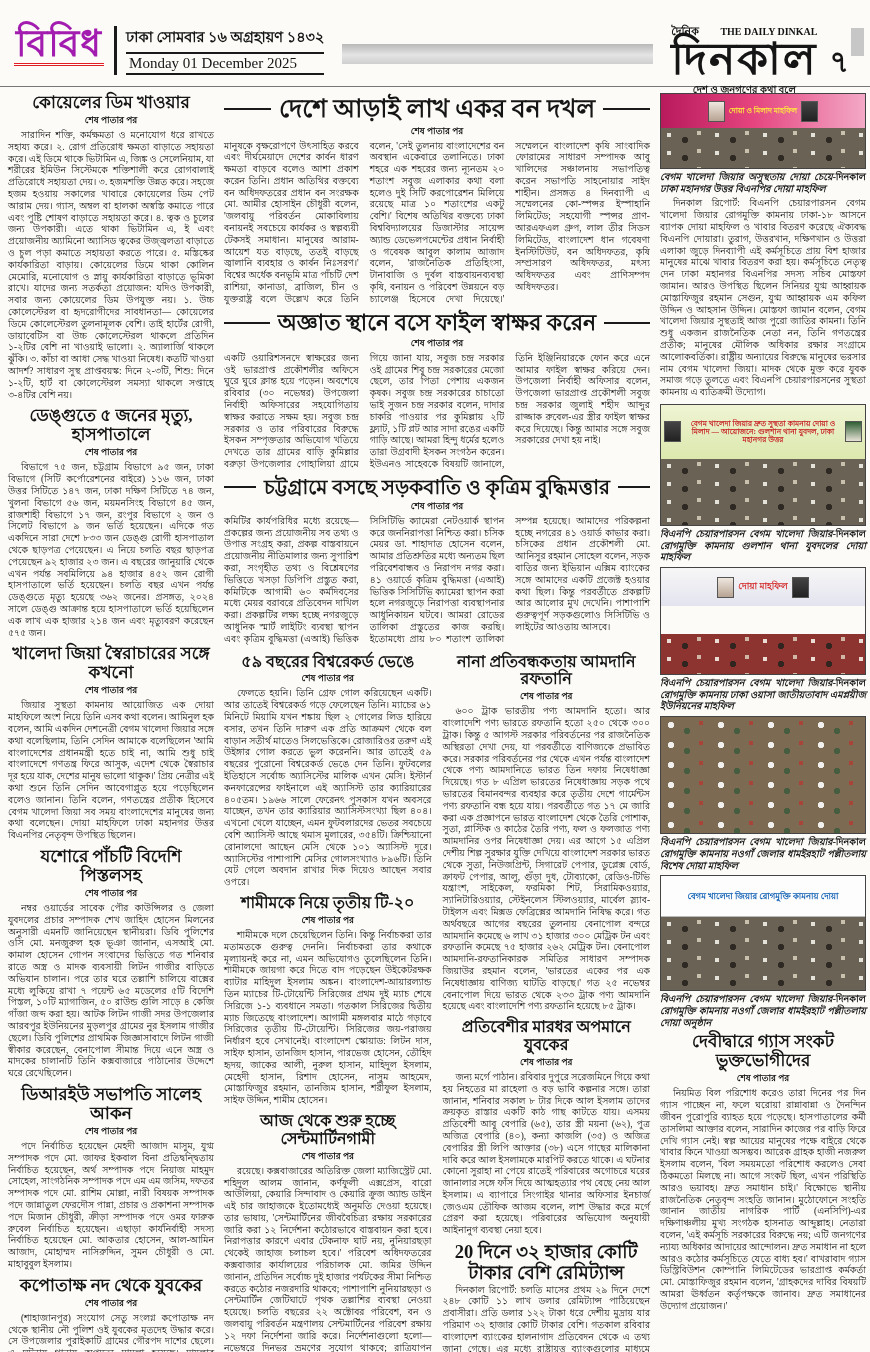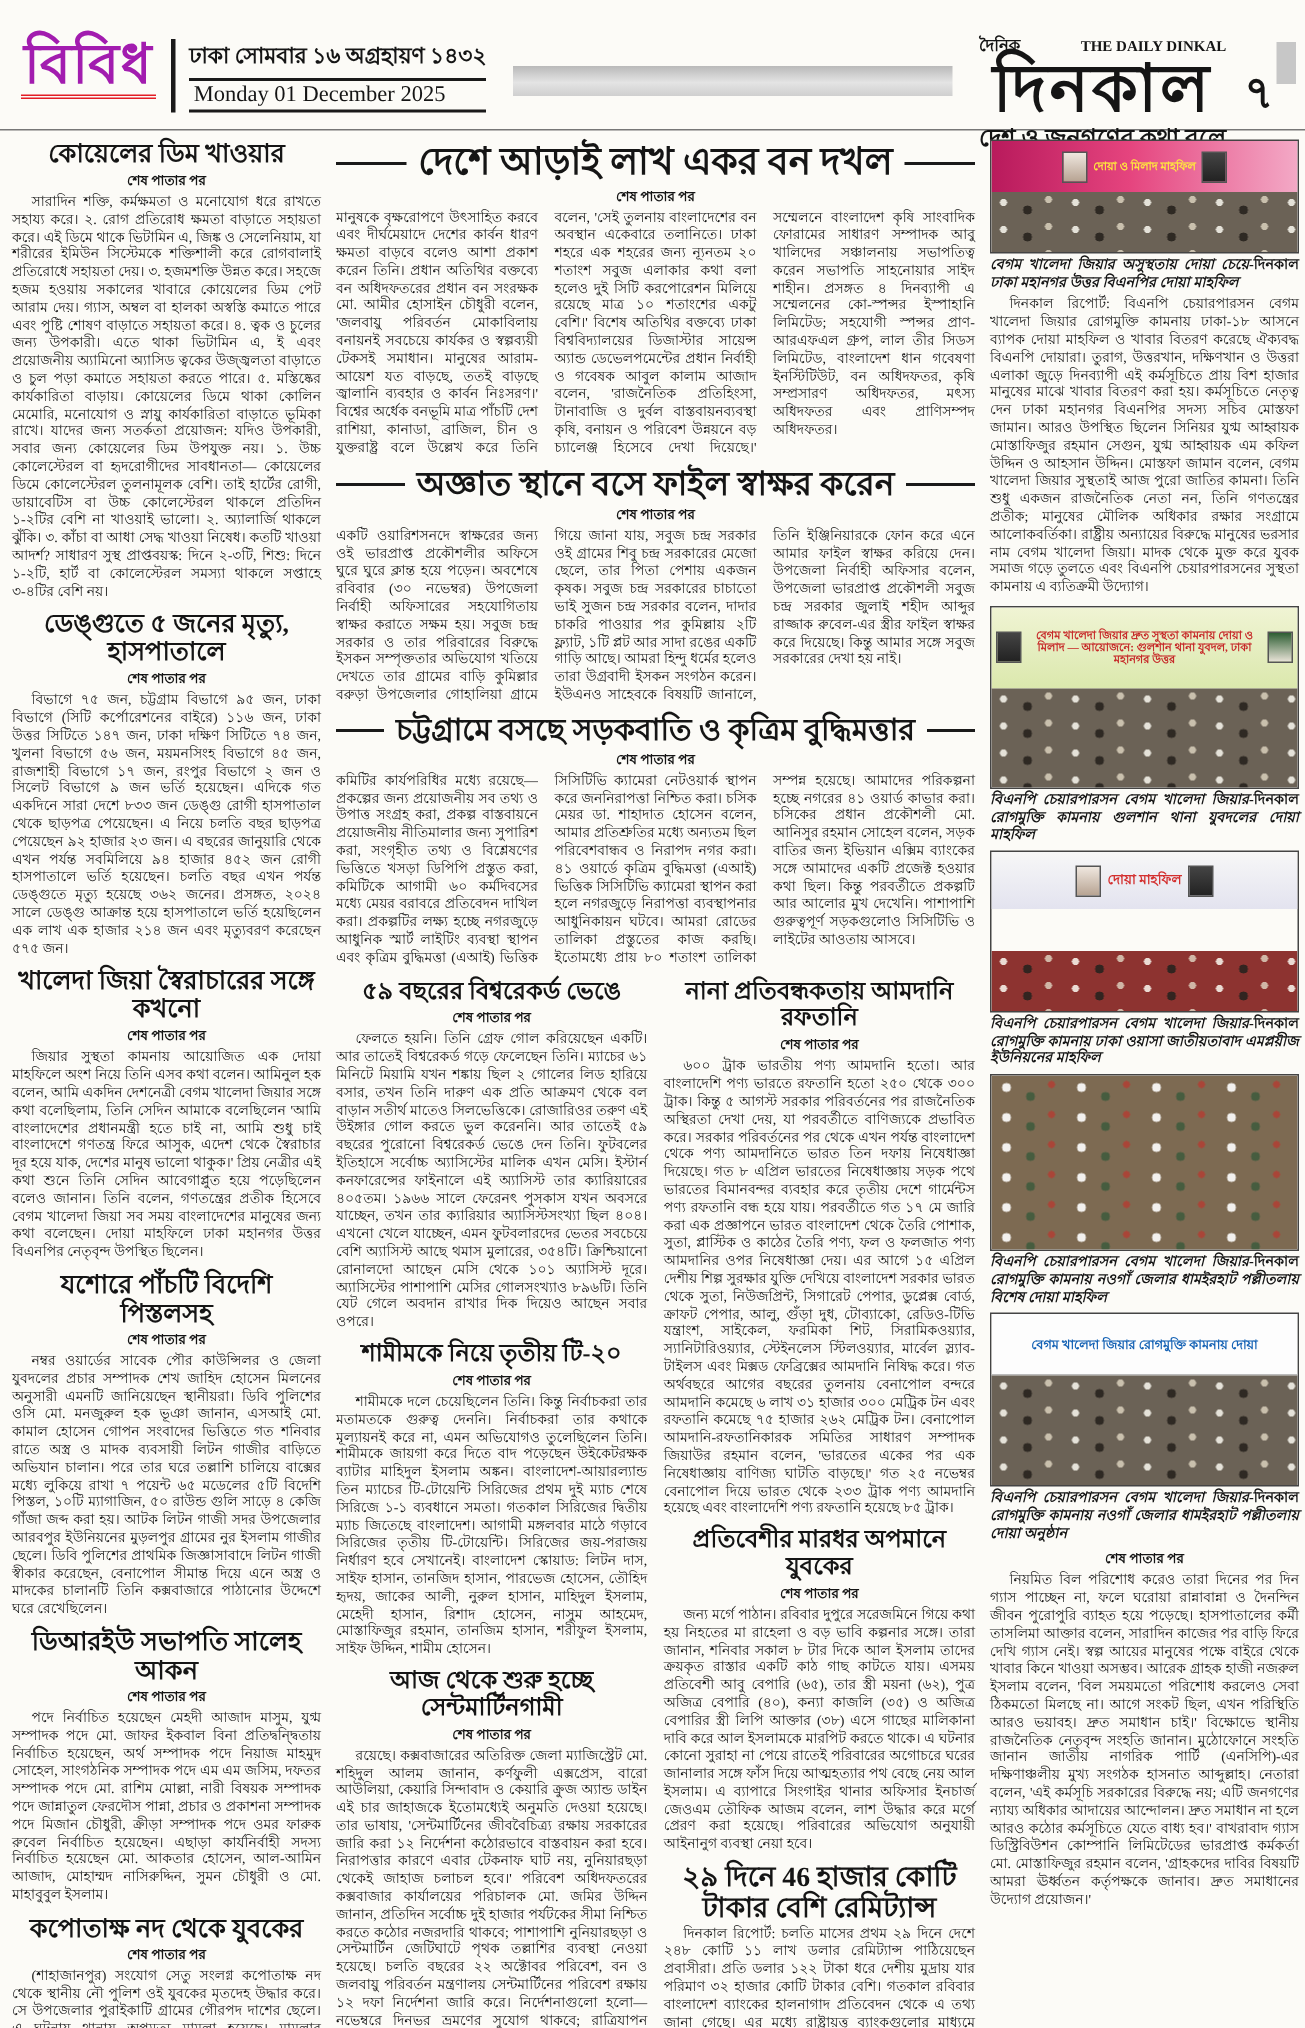--- a/index.html
+++ b/index.html
@@ -10,21 +10,21 @@
   .section-logo{color:#a21caf;font-size:37px;font-weight:bold;line-height:.95;letter-spacing:1px;
                 border-bottom:3px double #e31d25;padding:0 2px 2px;}
   .dates{border-left:3px solid #1a1a1a;margin-left:10px;padding-left:9px;}
   .date-bn{font-weight:bold;font-size:14.5px;white-space:nowrap;}
   .date-en{font-size:15px;border-top:2px solid #1a1a1a;border-bottom:2px solid #1a1a1a;padding:1px 3px;margin-top:2px;white-space:nowrap;}
   .adbar{flex:1;height:20px;margin:18px 18px 0;background:linear-gradient(180deg,#b9b9b9,#e4e4e4 55%,#cfcfcf);}
   .masthead{text-align:center;line-height:1;}
   .mast-top{display:flex;justify-content:space-between;font-size:10px;font-weight:bold;align-items:flex-end;}
   .mast-top .bn{font-size:11px;}
   .mast-name{font-size:44px;font-weight:bold;letter-spacing:2px;margin-top:1px;}
-  .mast-tag{font-size:16px;font-weight:bold;margin-top:3px;}
+  .mast-tag{font-size:10px;font-weight:bold;margin-top:3px;}
   .pageno{font-size:30px;font-weight:bold;margin:12px 2px 0 12px;}
   .corner-box{width:13px;height:28px;background:#c7c7c7;margin-top:2px;}
   
   .content{display:flex;gap:10px;padding:4px 8px 0;}
   .col-left{width:206px;flex:none;}
   .col-mid{width:426px;flex:none;}
   .col-right{width:206px;flex:none;}
   
   .art{margin-bottom:5px;}
   .hd{font-weight:bold;text-align:center;font-size:17px;line-height:1.12;margin:2px 0 0;}
@@ -167,21 +167,21 @@
             <div class="hd hd-sub">নানা প্রতিবন্ধকতায় আমদানি রফতানি</div>
             <div class="cn">শেষ পাতার পর</div>
             <div class="bd">৬০০ ট্রাক ভারতীয় পণ্য আমদানি হতো। আর বাংলাদেশি পণ্য ভারতে রফতানি হতো ২৫০ থেকে ৩০০ ট্রাক। কিন্তু ৫ আগস্ট সরকার পরিবর্তনের পর রাজনৈতিক অস্থিরতা দেখা দেয়, যা পরবর্তীতে বাণিজ্যকে প্রভাবিত করে। সরকার পরিবর্তনের পর থেকে এখন পর্যন্ত বাংলাদেশ থেকে পণ্য আমদানিতে ভারত তিন দফায় নিষেধাজ্ঞা দিয়েছে। গত ৮ এপ্রিল ভারতের নিষেধাজ্ঞায় সড়ক পথে ভারতের বিমানবন্দর ব্যবহার করে তৃতীয় দেশে গার্মেন্টস পণ্য রফতানি বন্ধ হয়ে যায়। পরবর্তীতে গত ১৭ মে জারি করা এক প্রজ্ঞাপনে ভারত বাংলাদেশ থেকে তৈরি পোশাক, সুতা, প্লাস্টিক ও কাঠের তৈরি পণ্য, ফল ও ফলজাত পণ্য আমদানির ওপর নিষেধাজ্ঞা দেয়। এর আগে ১৫ এপ্রিল দেশীয় শিল্প সুরক্ষার যুক্তি দেখিয়ে বাংলাদেশ সরকার ভারত থেকে সুতা, নিউজপ্রিন্ট, সিগারেট পেপার, ডুপ্লেক্স বোর্ড, ক্রাফট পেপার, আলু, গুঁড়া দুধ, টোব্যাকো, রেডিও-টিভি যন্ত্রাংশ, সাইকেল, ফরমিকা শিট, সিরামিকওয়্যার, স্যানিটারিওয়্যার, স্টেইনলেস স্টিলওয়্যার, মার্বেল স্ল্যাব-টাইলস এবং মিক্সড ফেব্রিক্সের আমদানি নিষিদ্ধ করে। গত অর্থবছরে আগের বছরের তুলনায় বেনাপোল বন্দরে আমদানি কমেছে ৬ লাখ ৩১ হাজার ৩০০ মেট্রিক টন এবং রফতানি কমেছে ৭৫ হাজার ২৬২ মেট্রিক টন। বেনাপোল আমদানি-রফতানিকারক সমিতির সাধারণ সম্পাদক জিয়াউর রহমান বলেন, 'ভারতের একের পর এক নিষেধাজ্ঞায় বাণিজ্য ঘাটতি বাড়ছে।' গত ২৫ নভেম্বর বেনাপোল দিয়ে ভারত থেকে ২৩৩ ট্রাক পণ্য আমদানি হয়েছে এবং বাংলাদেশি পণ্য রফতানি হয়েছে ৮৫ ট্রাক।</div>
           </div>
           <div class="art">
             <div class="hd hd-sub">প্রতিবেশীর মারধর অপমানে যুবকের</div>
             <div class="cn">শেষ পাতার পর</div>
             <div class="bd">জন্য মর্গে পাঠান। রবিবার দুপুরে সরেজমিনে গিয়ে কথা হয় নিহতের মা রাহেলা ও বড় ভাবি কল্পনার সঙ্গে। তারা জানান, শনিবার সকাল ৮ টার দিকে আল ইসলাম তাদের ক্রয়কৃত রাস্তার একটি কাঠ গাছ কাটতে যায়। এসময় প্রতিবেশী আবু বেপারি (৬৫), তার স্ত্রী ময়না (৬২), পুত্র অজিত্র বেপারি (৪০), কন্যা কাজলি (৩৫) ও অজিত্র বেপারির স্ত্রী লিপি আক্তার (৩৮) এসে গাছের মালিকানা দাবি করে আল ইসলামকে মারপিট করতে থাকে। এ ঘটনার কোনো সুরাহা না পেয়ে রাতেই পরিবারের অগোচরে ঘরের জানালার সঙ্গে ফাঁস দিয়ে আত্মহত্যার পথ বেছে নেয় আল ইসলাম। এ ব্যাপারে সিংগাইর থানার অফিসার ইনচার্জ জেওএম তৌফিক আজম বলেন, লাশ উদ্ধার করে মর্গে প্রেরণ করা হয়েছে। পরিবারের অভিযোগ অনুযায়ী আইনানুগ ব্যবস্থা নেয়া হবে।</div>
           </div>
           <div class="art">
-            <div class="hd hd-rem">২৯ দিনে 46 হাজার কোটি টাকার বেশি রেমিট্যান্স</div>
+            <div class="hd hd-rem">20 দিনে ৩২ হাজার কোটি টাকার বেশি রেমিট্যান্স</div>
             <div class="bd">দিনকাল রিপোর্ট: চলতি মাসের প্রথম ২৯ দিনে দেশে ২৪৮ কোটি ১১ লাখ ডলার রেমিট্যান্স পাঠিয়েছেন প্রবাসীরা। প্রতি ডলার ১২২ টাকা ধরে দেশীয় মুদ্রায় যার পরিমাণ ৩২ হাজার কোটি টাকার বেশি। গতকাল রবিবার বাংলাদেশ ব্যাংকের হালনাগাদ প্রতিবেদন থেকে এ তথ্য জানা গেছে। এর মধ্যে রাষ্ট্রায়ত্ত ব্যাংকগুলোর মাধ্যমে এসেছে ৫১ কোটি ৬৯ লাখ ডলার। পাশাপাশি এই সময়ে বিশেষায়িত ব্যাংকগুলোর মাধ্যমে দেশে ২৭ কোটি ১৫ লাখ ডলার পাঠিয়েছেন প্রবাসীরা। এ ছাড়া নভেম্বরের প্রথম ২৯ দিনে বেসরকারি ব্যাংকগুলোর মাধ্যমে দেশে এসেছে ১৬৭ কোটি ১৩ লাখ ডলার। আর বিদেশি খাতের ব্যাংকগুলোর মাধ্যমে এসেছে ৫৫ লাখ ডলার। গত অক্টোবরজুড়ে দেশে ২৩৬ কোটি ৩৪ লাখ ডলার পাঠিয়েছিলেন প্রবাসীরা। এই হিসাবে গত মাসে প্রতিদিন গড়ে দেশে এসেছে ৮ কোটি ২৫ লাখ ডলার রেমিট্যান্স।</div>
           </div>
         </div>
       </div>
     </div>
 
     <div class="col-right">
       <div class="photo p1">
         <div class="ph-banner">
           <div class="pt pt-b"></div>
@@ -238,20 +238,21 @@
           <span>বেগম খালেদা জিয়ার রোগমুক্তি কামনায় দোয়া</span>
         </div>
         <div class="ph-crowd"></div>
       </div>
       <div class="caption">
         <span class="credit">-দিনকাল</span>
         <span>বিএনপি চেয়ারপারসন বেগম খালেদা জিয়ার রোগমুক্তি কামনায় নওগাঁ জেলার ধামইরহাট পল্লীতলায় দোয়া অনুষ্ঠান</span>
       </div>
 
       <div class="art">
+        <div class="hd">দেবীদ্বারে গ্যাস সংকট ভুক্তভোগীদের</div>
         <div class="cn">শেষ পাতার পর</div>
         <div class="bd">নিয়মিত বিল পরিশোধ করেও তারা দিনের পর দিন গ্যাস পাচ্ছেন না, ফলে ঘরোয়া রান্নাবান্না ও দৈনন্দিন জীবন পুরোপুরি ব্যাহত হয়ে পড়েছে। হাসপাতালের কর্মী তাসলিমা আক্তার বলেন, সারাদিন কাজের পর বাড়ি ফিরে দেখি গ্যাস নেই। স্বল্প আয়ের মানুষের পক্ষে বাইরে থেকে খাবার কিনে খাওয়া অসম্ভব। আরেক গ্রাহক হাজী নজরুল ইসলাম বলেন, 'বিল সময়মতো পরিশোধ করলেও সেবা ঠিকমতো মিলছে না। আগে সংকট ছিল, এখন পরিস্থিতি আরও ভয়াবহ। দ্রুত সমাধান চাই।' বিক্ষোভে স্থানীয় রাজনৈতিক নেতৃবৃন্দ সংহতি জানান। মুঠোফোনে সংহতি জানান জাতীয় নাগরিক পার্টি (এনসিপি)-এর দক্ষিণাঞ্চলীয় মুখ্য সংগঠক হাসনাত আব্দুল্লাহ। নেতারা বলেন, 'এই কর্মসূচি সরকারের বিরুদ্ধে নয়; এটি জনগণের ন্যায্য অধিকার আদায়ের আন্দোলন। দ্রুত সমাধান না হলে আরও কঠোর কর্মসূচিতে যেতে বাধ্য হব।' বাখরাবাদ গ্যাস ডিস্ট্রিবিউশন কোম্পানি লিমিটেডের ভারপ্রাপ্ত কর্মকর্তা মো. মোস্তাফিজুর রহমান বলেন, 'গ্রাহকদের দাবির বিষয়টি আমরা ঊর্ধ্বতন কর্তৃপক্ষকে জানাব। দ্রুত সমাধানের উদ্যোগ প্রয়োজন।'</div>
       </div>
 
     </div>
 
   </div>
 </div>
 
 </body></html>

